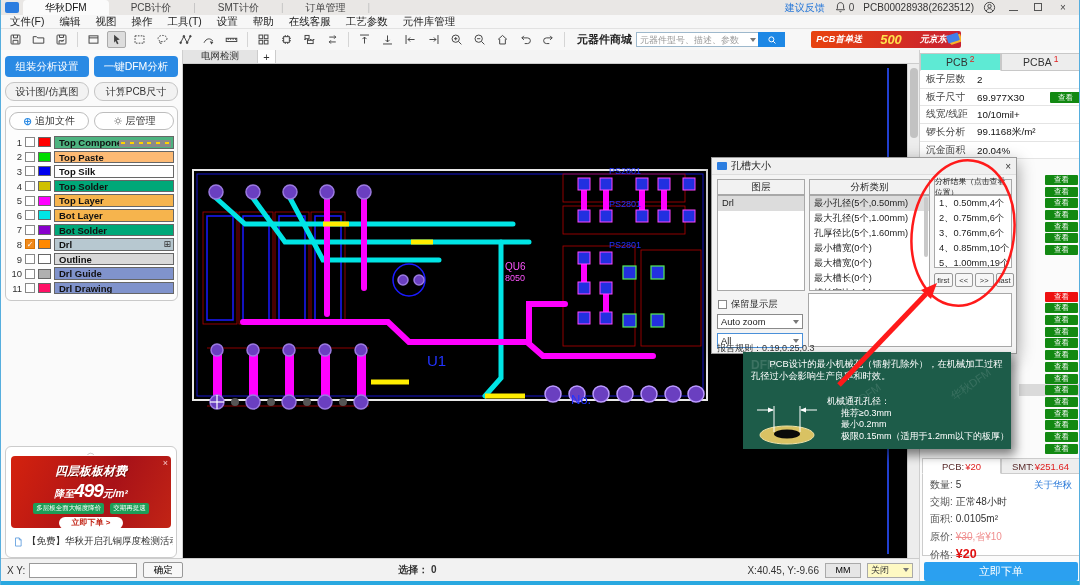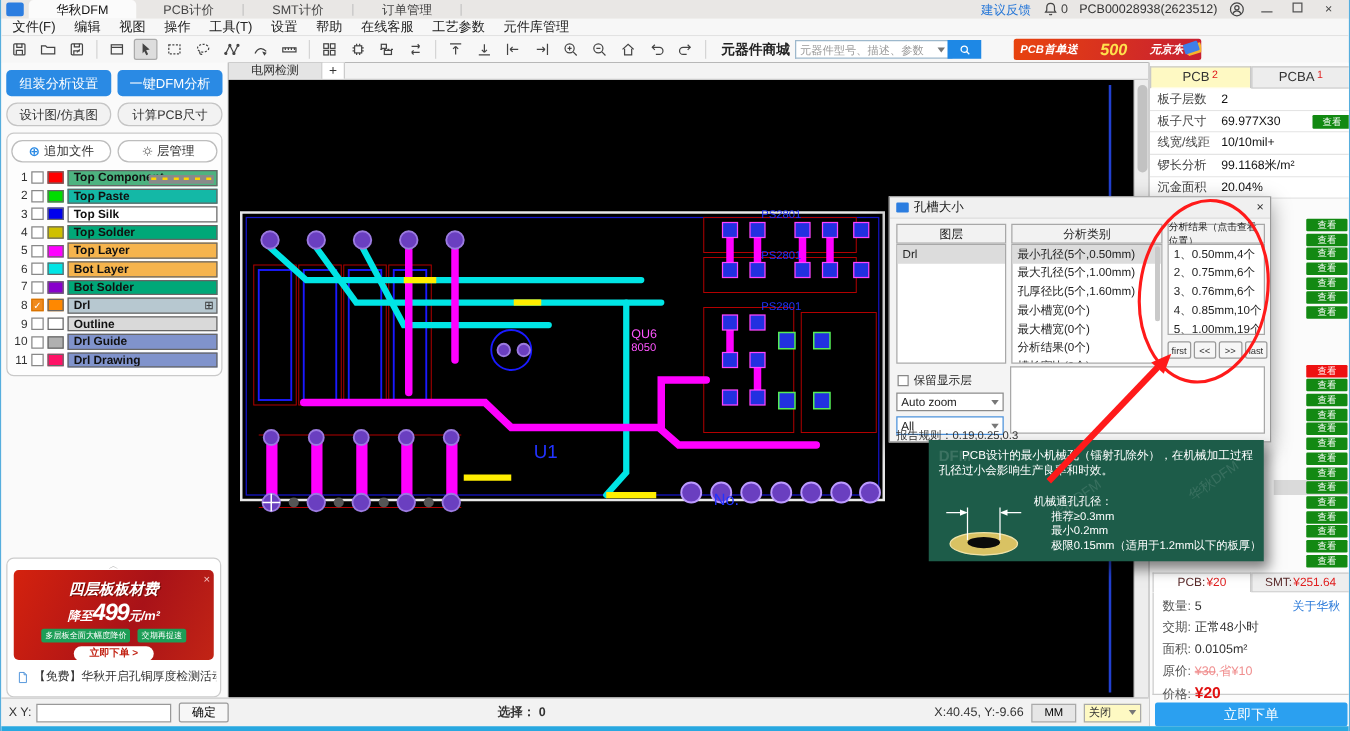--- a/index.html
+++ b/index.html
@@ -69,21 +69,21 @@
   .canvas-tabs{position:absolute;left:0;top:0;width:100%;height:14px;background:#f3f3f3;border-bottom:1px solid #ccc;display:flex;align-items:stretch;font-size:9.5px;color:#333;}
   .ctab{padding:0 18px;display:flex;align-items:center;background:#e4e4e4;border-right:1px solid #ccc;}
   .ctab-add{width:18px;display:flex;align-items:center;justify-content:center;background:#fff;border-right:1px solid #ccc;font-size:11px;}
   .canvas{position:absolute;left:0;top:14px;width:724px;height:494px;background:#000;}
   .vscroll{position:absolute;right:0;top:14px;width:12px;height:494px;background:#ededed;border-left:1px solid #d0d0d0;}
   .vthumb{position:absolute;left:2px;top:4px;width:8px;height:70px;background:#c2c2c2;border-radius:4px;}
   
   .rightpanel{position:absolute;left:918px;top:50px;width:162px;height:531px;background:#fbfbfb;border-left:1px solid #cfcfcf;}
   .rtabs{position:absolute;left:0;top:3px;width:100%;height:18px;display:flex;font-size:10.5px;}
   .rtab{flex:1;display:flex;align-items:center;justify-content:center;gap:2px;color:#333;background:#ededed;border:1px solid #c8c8c8;}
-  .rtab.active{background:#fef9c3;border-bottom-color:#fff;}
+  .rtab.active{background:#5eead4;border-bottom-color:#fff;}
   .rbadge{color:#e02020;font-size:8.5px;position:relative;top:-3px;}
   .rtable{position:absolute;left:0;top:21px;width:100%;}
   .rrow{display:flex;align-items:center;height:17.7px;border-bottom:1px solid #e4e4e4;background:#fff;font-size:9.8px;}
   .rlabel{width:57px;padding-left:6px;color:#444;}
   .rvalue{flex:1;color:#111;}
   .btn-view{width:31px;height:11px;background:#128912;color:#fff;border:none;font-size:7.5px;line-height:11px;padding:0;border-radius:1px;}
   .viewcol{position:absolute;top:124px;right:3px;width:33px;}
   .vslot{height:11.7px;display:flex;align-items:center;justify-content:center;position:relative;}
   .vslot.hl::before{content:"";position:absolute;left:-26px;right:-2px;top:0;bottom:0;background:#dadada;}
   .vbtn{position:relative;width:33px;height:10px;background:#128912;color:#fff;font-size:7.5px;line-height:10px;text-align:center;border:none;border-radius:1px;padding:0;z-index:1;}
@@ -377,21 +377,21 @@
               <i></i>
               <i></i>
               <i></i>
               <i></i>
             </span></span>
       </div>
       <div class="layer-row">
         <span class="lnum">2</span>
           <span class="lchk"></span>
           <span class="lsw" style="background-color: rgb(0, 221, 0);"></span>
-          <span class="lname" style="background-color: #14b8a6;">Top Paste</span>
+          <span class="lname" style="background-color: #fdba74;">Top Paste</span>
       </div>
       <div class="layer-row">
         <span class="lnum">3</span>
           <span class="lchk"></span>
           <span class="lsw" style="background-color: rgb(0, 0, 238);"></span>
           <span class="lname" style="background-color: rgb(255, 255, 255);">Top Silk</span>
       </div>
       <div class="layer-row">
         <span class="lnum">4</span>
           <span class="lchk"></span>
@@ -782,21 +782,21 @@
     <div class="dlg-hdr" style="left:222px;width:78px;font-size:7.8px;">分析结果（点击查看位置）</div>
     <div class="dlg-list" style="left:5px;top:37px;width:88px;height:96px;">
       <div class="dlg-li sel">Drl</div>
     </div>
     <div class="dlg-list" style="left:97px;top:37px;width:121px;height:96px;">
       <div class="dlg-li sel">最小孔径(5个,0.50mm)</div>
       <div class="dlg-li">最大孔径(5个,1.00mm)</div>
       <div class="dlg-li">孔厚径比(5个,1.60mm)</div>
       <div class="dlg-li">最小槽宽(0个)</div>
       <div class="dlg-li">最大槽宽(0个)</div>
-      <div class="dlg-li">分析结果(0个)</div>
+      <div class="dlg-li">最大槽长(0个)</div>
       <div class="dlg-li">槽长宽比(0个)</div>
 
       <div class="catbar"></div>
     </div>
     <div class="dlg-list" style="left:222px;top:37px;width:78px;height:73px;">
       <div class="dlg-li">1、0.50mm,4个</div>
       <div class="dlg-li">2、0.75mm,6个</div>
       <div class="dlg-li">3、0.76mm,6个</div>
       <div class="dlg-li">4、0.85mm,10个</div>
       <div class="dlg-li">5、1.00mm,19个</div>

